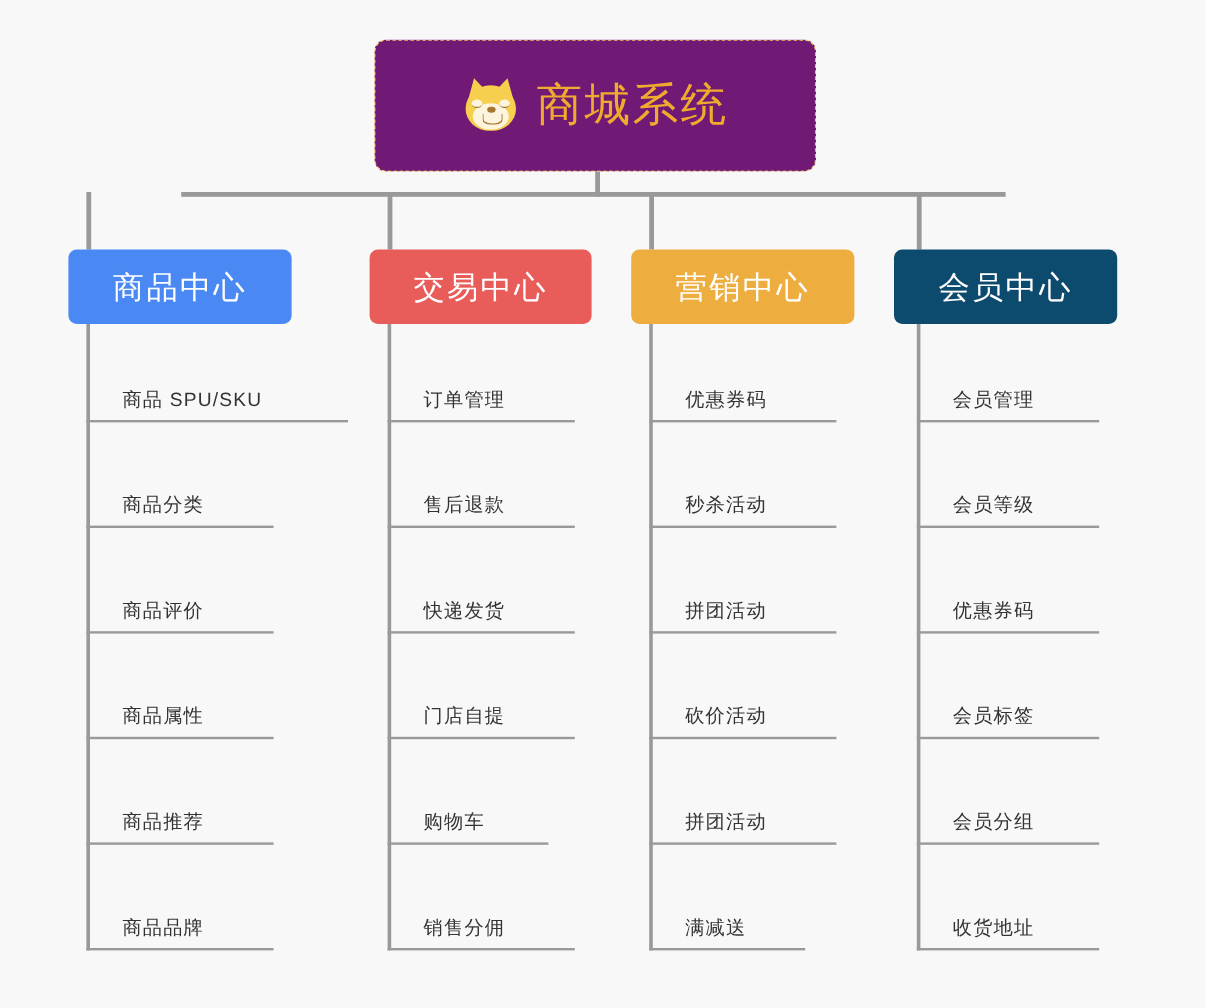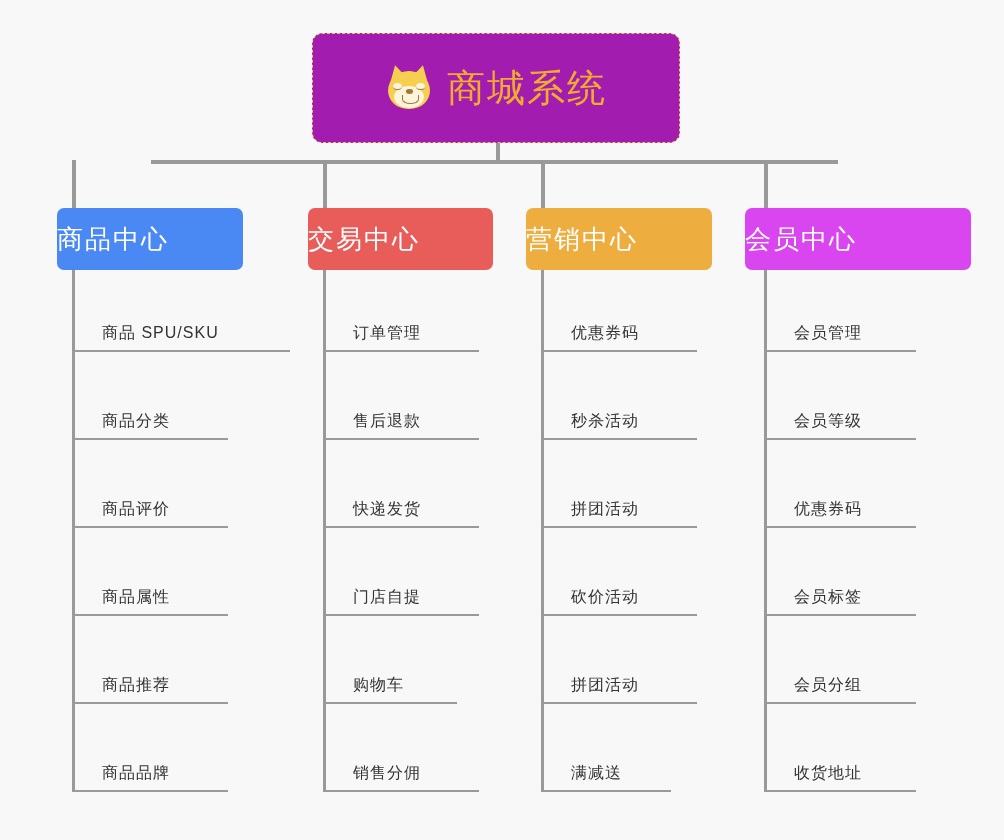--- a/index.html
+++ b/index.html
@@ -21,21 +21,21 @@
   }
 
   
   .root-node {
     position: absolute;
     left: 312px;
     top: 33px;
     width: 368px;
     height: 110px;
     box-sizing: border-box;
-    background: #a21caf;
+    background: #701a75;
     border: 1px dashed #f0c060;
     border-radius: 10px;
     display: flex;
     align-items: center;
     justify-content: center;
     gap: 14px;
   }
   .root-emoji {
     width: 48px;
     height: 48px;
@@ -115,20 +115,21 @@
     top: 208px;
   }
   .branch-head {
     position: absolute;
     left: 0; top: 0;
     height: 62px;
     box-sizing: border-box;
     border-radius: 7px;
     display: flex;
     align-items: center;
+    justify-content: center;
     color: #ffffff;
     font-size: 26px;
     letter-spacing: 2px;
     white-space: nowrap;
   }
   
   .branch-spine {
     position: absolute;
     width: 3px;
     background: #999999;
@@ -245,21 +246,21 @@
           <span class="leaf-label">砍价活动</span>
         </div>
         <div class="leaf" style="left: 15px; top: 494px; width: 156px; border-bottom-color: rgb(154, 154, 154);">
           <span class="leaf-label">拼团活动</span>
         </div>
         <div class="leaf" style="left: 15px; top: 582px; width: 130px; border-bottom-color: rgb(154, 154, 154);">
           <span class="leaf-label">满减送</span>
         </div>
       </div>
       <div class="branch" style="left: 745px; width: 186px;">
-        <div class="branch-head" style="width: 226px; background: #d946ef;">
+        <div class="branch-head" style="width: 186px; background: #0c4a6e;">
           <span>会员中心</span>
         </div>
         <div class="branch-spine" style="left: 19px; background: rgb(153, 153, 153); height: 522px;"></div>
         <div class="leaf" style="left: 19px; top: 142px; width: 152px; border-bottom-color: rgb(154, 154, 154);">
           <span class="leaf-label">会员管理</span>
         </div>
         <div class="leaf" style="left: 19px; top: 230px; width: 152px; border-bottom-color: rgb(154, 154, 154);">
           <span class="leaf-label">会员等级</span>
         </div>
         <div class="leaf" style="left: 19px; top: 318px; width: 152px; border-bottom-color: rgb(154, 154, 154);">

